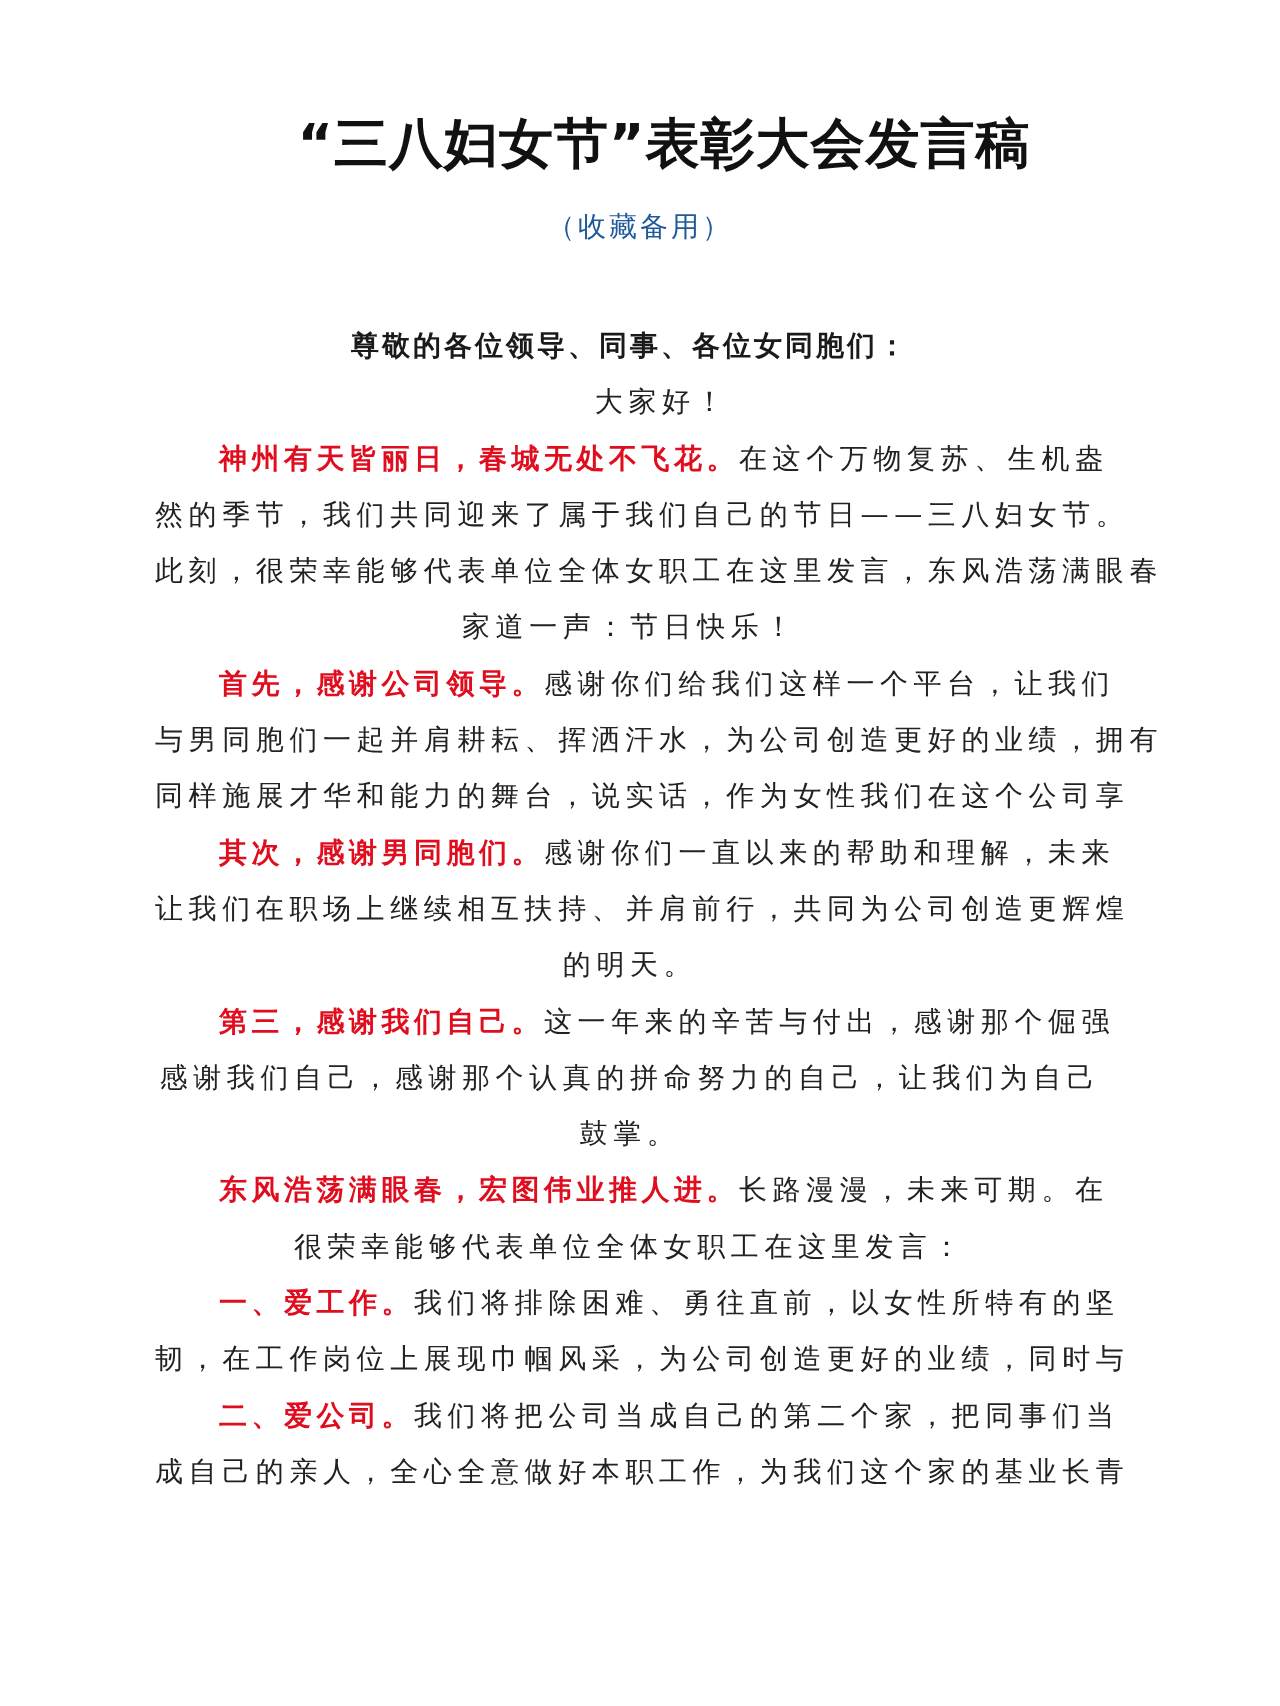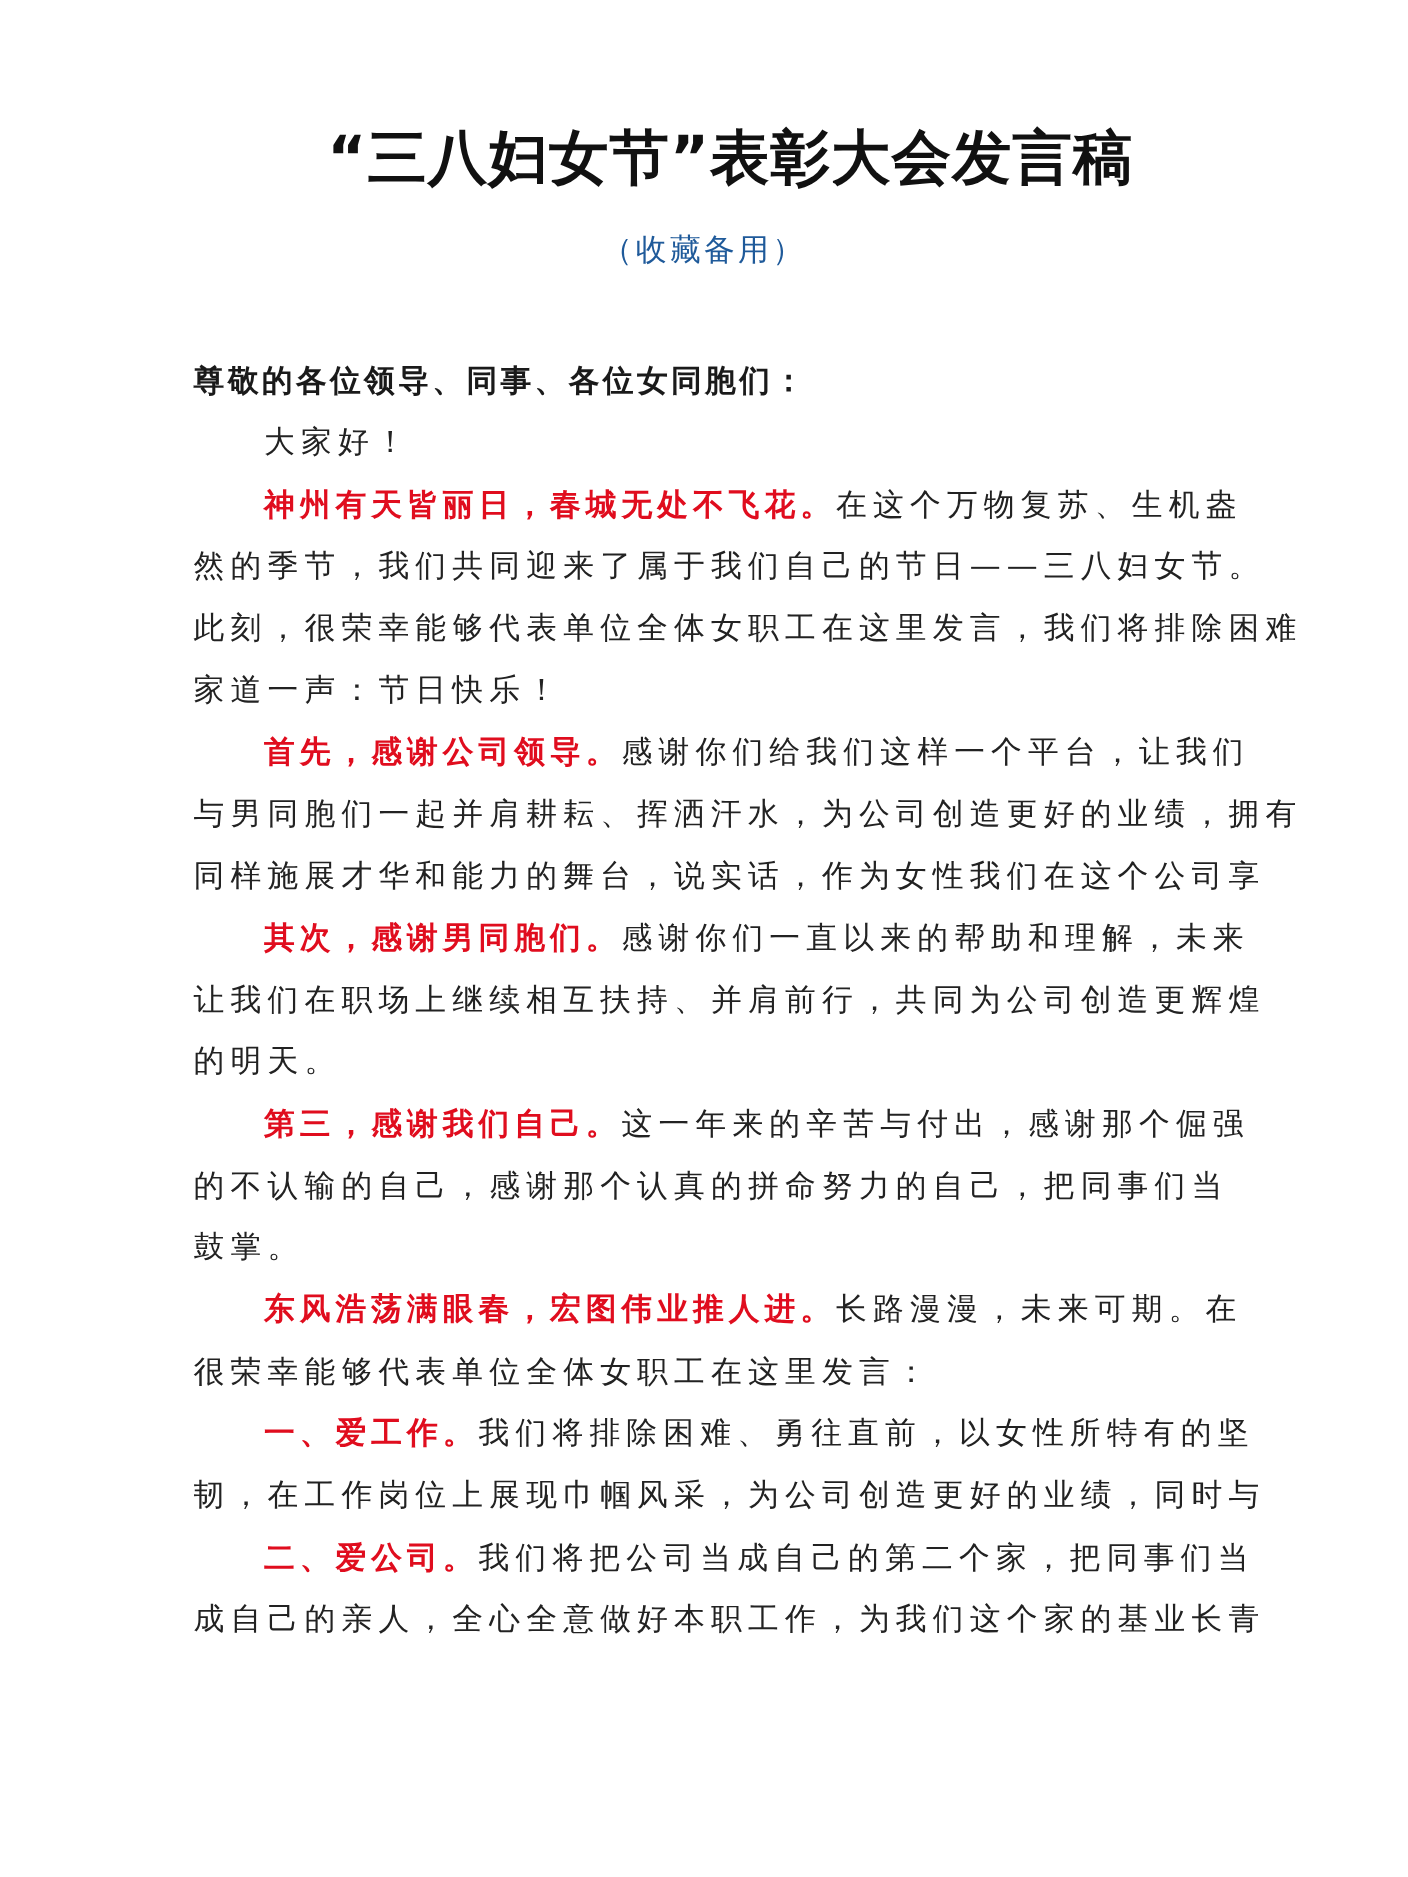--- a/index.html
+++ b/index.html
@@ -4,50 +4,50 @@
 <style>
   html, body { margin: 0; padding: 0; background: #ffffff; }
   body { width: 1280px; height: 1706px; position: relative; overflow: hidden;
          font-family: "DejaVu Serif", "Liberation Serif", serif; color: #222; }
   .title { position: absolute; left: 0; width: 1280px; top: 108px; text-align: center;
            font-family: "DejaVu Sans", "Liberation Sans", sans-serif; font-weight: bold;
            font-size: 54px; color: #111; letter-spacing: 1px; padding-left: 24px; }
   .subtitle { position: absolute; left: 0; width: 1280px; top: 208px; text-align: center;
               font-family: "DejaVu Serif", serif; font-weight: normal; font-size: 28px;
               color: #1f5a9a; letter-spacing: 3px; }
-  .body { position: absolute; left: 176px; top: 318px; width: 950px; }
+  .body { position: absolute; left: 155px; top: 318px; width: 950px; text-align: center; }
   .line { height: 56.3px; line-height: 56px; font-size: 28px; letter-spacing: 5.6px;
           white-space: nowrap; }
   .indent { padding-left: 64px; }
   .salutation { font-family: "DejaVu Sans", sans-serif; font-weight: bold; color: #1a1a1a;
                 letter-spacing: 3px; }
   .red { color: #e00d1e; font-weight: bold; font-family: "DejaVu Sans", sans-serif; letter-spacing: 4.5px; }
 </style>
 </head>
 <body>
 
 <div class="title">“三八妇女节”表彰大会发言稿</div>
 <div class="subtitle">（收藏备用）</div>
 
 <div class="body">
   <div class="line salutation">尊敬的各位领导、同事、各位女同胞们：</div>
   <div id="lines">
       <div class="line indent"><span>大家好！</span></div>
       <div class="line indent"><span class="red">神州有天皆丽日，春城无处不飞花。</span><span>在这个万物复苏、生机盎</span></div>
       <div class="line"><span>然的季节，我们共同迎来了属于我们自己的节日——三八妇女节。</span></div>
-      <div class="line"><span>此刻，很荣幸能够代表单位全体女职工在这里发言，我们将排除困难</span></div>
+      <div class="line"><span>此刻，很荣幸能够代表单位全体女职工在这里发言，东风浩荡满眼春</span></div>
       <div class="line"><span>家道一声：节日快乐！</span></div>
       <div class="line indent"><span class="red">首先，感谢公司领导。</span><span>感谢你们给我们这样一个平台，让我们</span></div>
       <div class="line"><span>与男同胞们一起并肩耕耘、挥洒汗水，为公司创造更好的业绩，拥有</span></div>
       <div class="line"><span>同样施展才华和能力的舞台，说实话，作为女性我们在这个公司享</span></div>
       <div class="line indent"><span class="red">其次，感谢男同胞们。</span><span>感谢你们一直以来的帮助和理解，未来</span></div>
       <div class="line"><span>让我们在职场上继续相互扶持、并肩前行，共同为公司创造更辉煌</span></div>
       <div class="line"><span>的明天。</span></div>
       <div class="line indent"><span class="red">第三，感谢我们自己。</span><span>这一年来的辛苦与付出，感谢那个倔强</span></div>
-      <div class="line"><span>的不认输的自己，感谢那个认真的拼命努力的自己，把同事们当</span></div>
+      <div class="line"><span>感谢我们自己，感谢那个认真的拼命努力的自己，让我们为自己</span></div>
       <div class="line"><span>鼓掌。</span></div>
       <div class="line indent"><span class="red">东风浩荡满眼春，宏图伟业推人进。</span><span>长路漫漫，未来可期。在</span></div>
       <div class="line"><span>很荣幸能够代表单位全体女职工在这里发言：</span></div>
       <div class="line indent"><span class="red">一、爱工作。</span><span>我们将排除困难、勇往直前，以女性所特有的坚</span></div>
       <div class="line"><span>韧，在工作岗位上展现巾帼风采，为公司创造更好的业绩，同时与</span></div>
       <div class="line indent"><span class="red">二、爱公司。</span><span>我们将把公司当成自己的第二个家，把同事们当</span></div>
       <div class="line"><span>成自己的亲人，全心全意做好本职工作，为我们这个家的基业长青</span></div>
     </div>
 </div>
 

